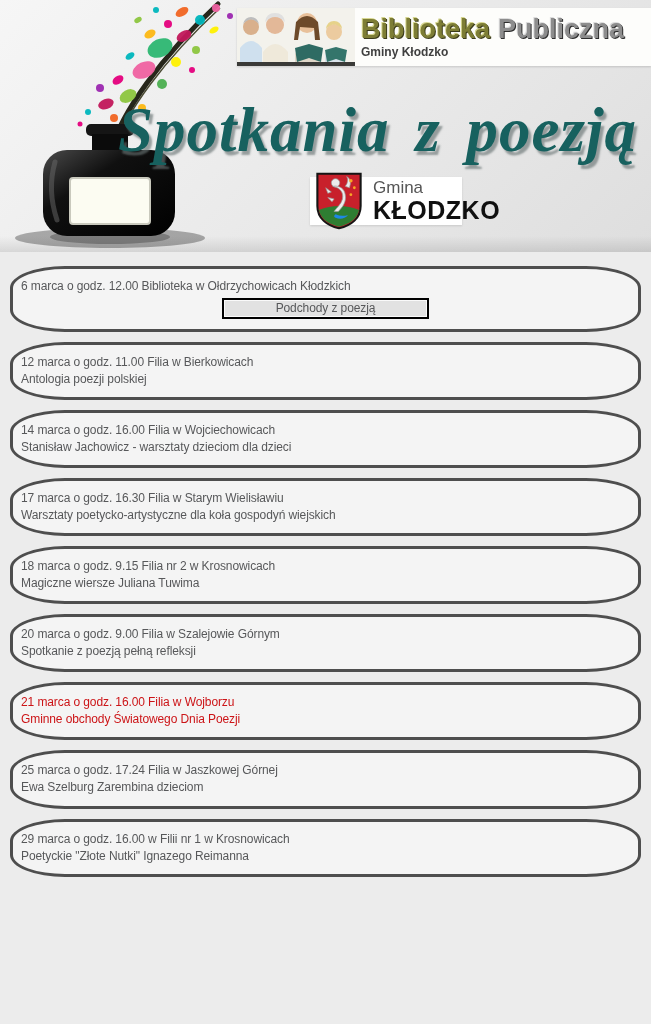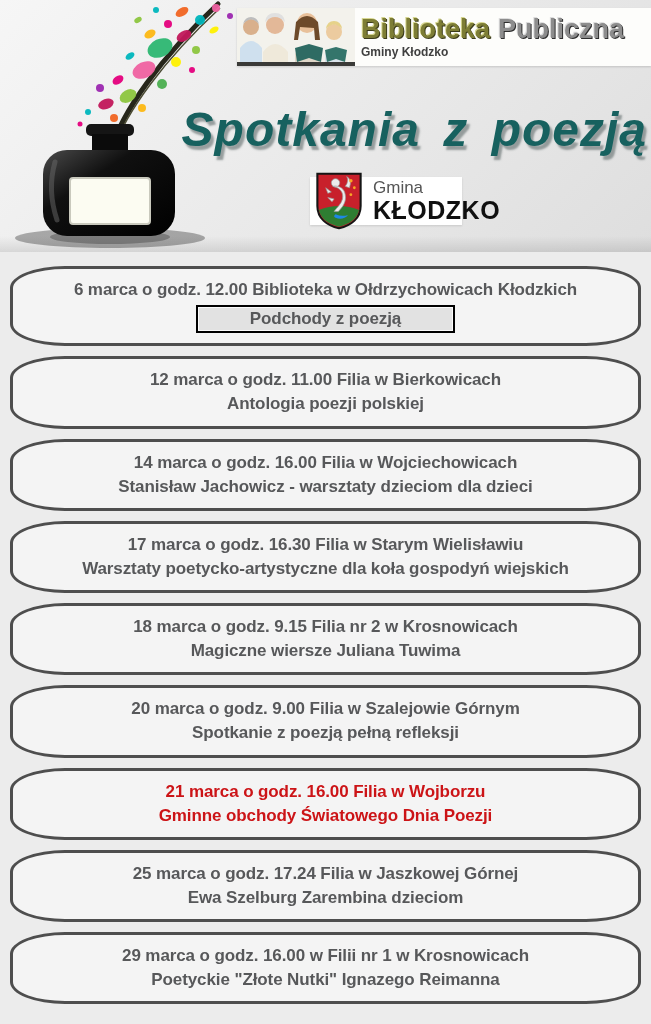--- a/index.html
+++ b/index.html
@@ -30,24 +30,24 @@
   }
   .library-photo{width:118px;height:58px;flex:0 0 auto;display:block;}
   .library-logo-text{padding-left:6px;line-height:1;}
   .library-logo-title{font-size:27px;font-weight:bold;letter-spacing:0px;white-space:nowrap;}
   .lib-word1{color:#7d7d35;text-shadow:1px 1px 0 #3c3c1c,-1px -1px 0 #d6d690;}
   .lib-word2{color:#8d8d8d;text-shadow:1px 1px 0 #2e2e2e,-1px -1px 0 #dcdcdc;margin-left:8px;}
   .library-logo-sub{font-size:12px;font-weight:bold;color:#3f3f3f;margin-top:3px;}
 
   .poster-title{
     position:absolute;left:108px;right:4px;top:88px;height:84px;
-    text-align:right;
-    font-family:Liberation Sans, sans-serif;
+    text-align:center;
+    font-family:Liberation Serif, serif;
     font-style:italic;font-weight:bold;
-    font-size:48px;line-height:84px;
+    font-size:63px;line-height:84px;
     color:var(--title_teal,#17615f);
     text-shadow:3px 4px 2px rgba(105,115,115,0.65);
     word-spacing:9px;letter-spacing:1px;
     white-space:nowrap;
   }
 
   .gmina-logo{
     position:absolute;left:310px;top:177px;width:152px;height:48px;
     background:#ffffff;display:flex;align-items:center;
     box-shadow:0 1px 2px rgba(0,0,0,0.12);
@@ -58,24 +58,23 @@
   .gmina-line2{font-size:25px;font-weight:600;color:#101010;letter-spacing:0.5px;}
 
   
   .events{padding:14px 10px 0 10px;}
   .event-box{
     border:3px solid var(--box_border,#4e4e4e);
     border-radius:55px / 22px;
     background:#f4f4f4;
     margin-bottom:10px;
     padding:9px 8px;
-    text-align:center;
     color:var(--event_text,#57585a);
-    font-weight:bold;
-    font-size:17px;
+    font-weight:normal;
+    font-size:12px;
     line-height:1.42;
     letter-spacing:-0.1px;
   }
   .event-box.highlight .event-line1,
   .event-box.highlight .event-line2{color:var(--highlight_red,#cc1417);}
   .event-line2.boxed{
     display:block;width:fit-content;margin:3px auto 1px auto;
     padding:0px 52px;
     background:#e2e2e2;
     border:2px solid #000000;

